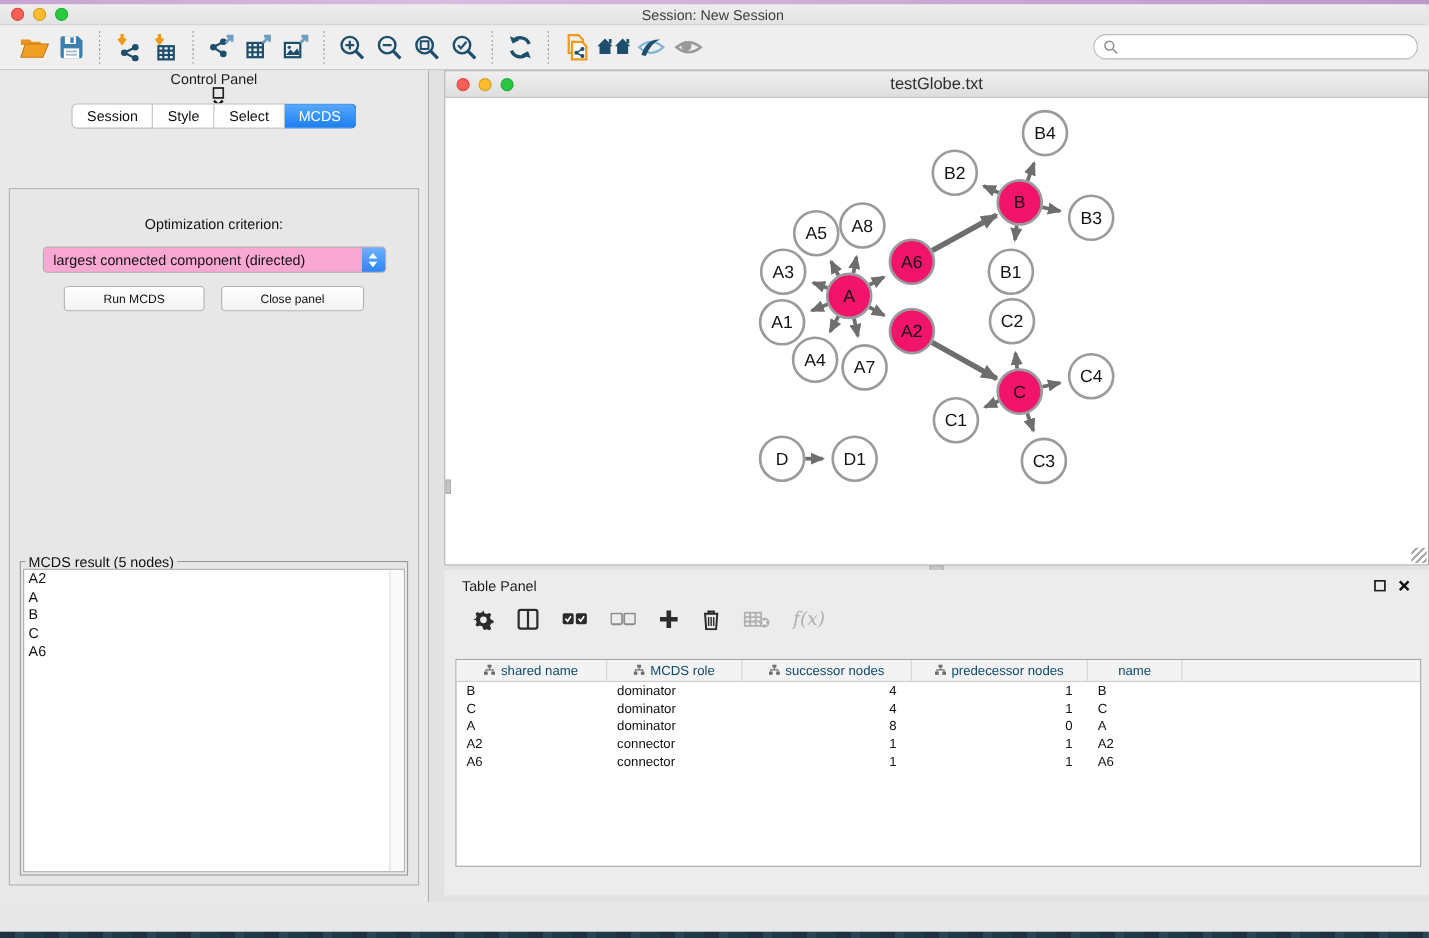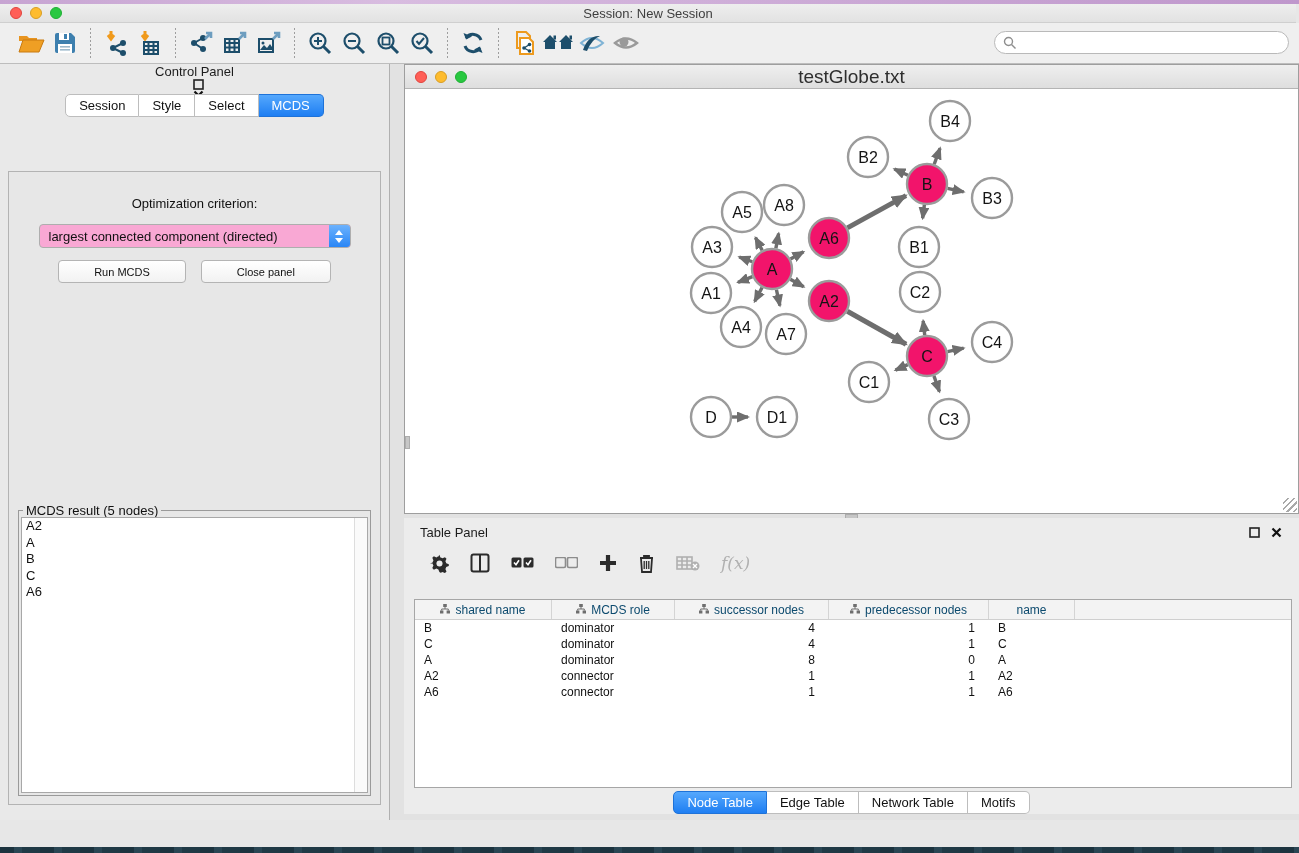--- a/index.html
+++ b/index.html
@@ -73,21 +73,21 @@
   .mcds-item { font-size:13px; color:#111; line-height:16.5px; padding-left:4px; }
   .mcds-scroll { position:absolute; right:0; top:0; bottom:0; width:13px;
     background:#fafafa; border-left:1px solid #ddd; }
 
   
   .net-frame { position:absolute; left:404px; top:0; width:895px; height:450px;
     background:#fff; border:1px solid #9e9e9e; }
   .net-titlebar { height:24px; background:linear-gradient(#efefef,#dedede);
     border-bottom:1px solid #b4b4b4; display:flex; align-items:center; position:relative; }
   .net-titlebar .title { position:absolute; left:0; right:0; text-align:center;
-    font-size:19px; color:#2e2e2e; }
+    font-size:15px; color:#2e2e2e; }
   .net-canvas { position:relative; width:893px; height:424px; background:#fff; }
   .net-canvas svg { position:absolute; left:0; top:0; }
   .vthumb { position:absolute; left:0px; top:347px; width:5px; height:13px; background:#c6c6c6; border:1px solid #adadad; }
   .resize-grip { position:absolute; right:1px; bottom:1px; width:14px; height:14px;
     background:repeating-linear-gradient(135deg, transparent 0 3px, #a9a9a9 3px 4.5px); }
   .hthumb { position:absolute; left:845px; top:450px; width:13px; height:5px; background:#c6c6c6; border:1px solid #adadad; }
 
   
   .table-panel { position:absolute; left:404px; top:454px; width:895px; height:296px; background:#ececec; }
   .tp-header { height:28px; display:flex; align-items:center; padding:0 16px; }
@@ -623,23 +623,17 @@
             <div class="grid-row">
               <div class="gr-cell c0">A6</div>
               <div class="gr-cell c1">connector</div>
               <div class="gr-cell c2 num">1</div>
               <div class="gr-cell c3 num">1</div>
               <div class="gr-cell c4">A6</div>
               <div class="gr-cell c5"></div>
             </div>
           </div>
       </div>
-      <div class="tp-tabs" id="tp-tabs">
-          <div class="tp-tab active">Node Table</div>
-          <div class="tp-tab">Edge Table</div>
-          <div class="tp-tab">Network Table</div>
-          <div class="tp-tab">Motifs</div>
-        </div>
     </div>
   </div>
 
   <div class="desktop-bottom"></div>
 </div>
 
 </body></html>

